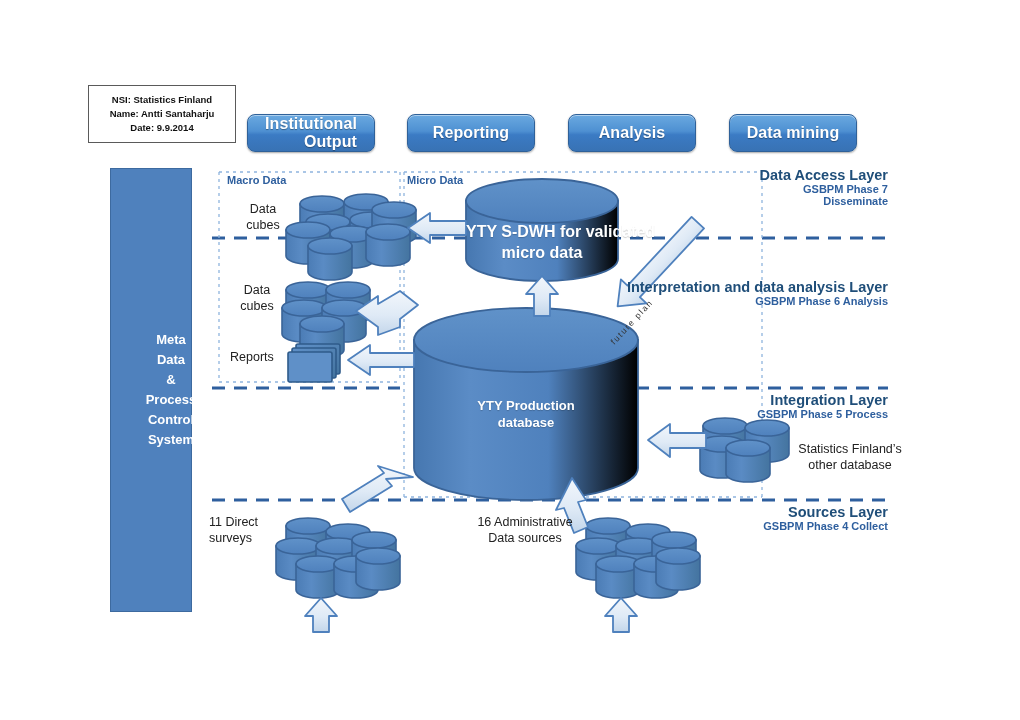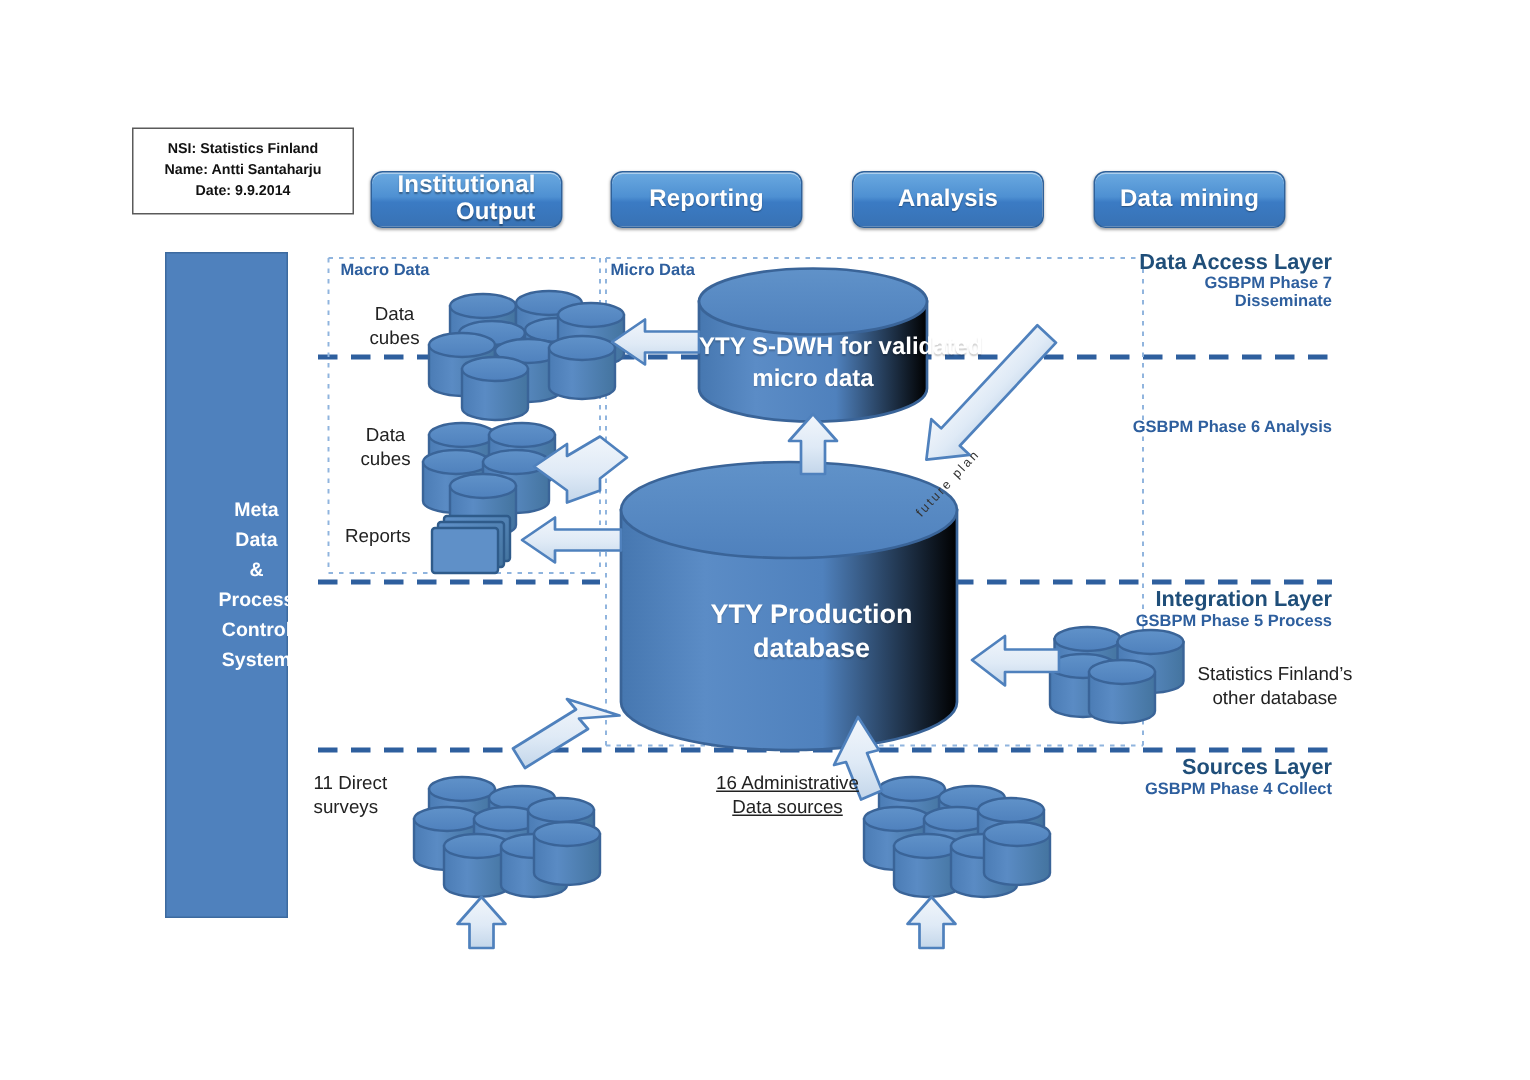--- a/index.html
+++ b/index.html
@@ -62,21 +62,21 @@
   .plain{
     font-size:12.5px;color:#222222;line-height:1.25;white-space:nowrap;
   }
   .plain.center{text-align:center;}
 
   
   .db-label{
     color:#ffffff;font-weight:bold;font-size:16px;line-height:1.3;text-align:center;
     white-space:nowrap;text-shadow:0 1px 1px rgba(0,0,0,.2);
   }
-  .db-label.big{font-size:18px;padding-left:15px;}
+  .db-label.big{font-size:13px;}
   #future-plan-text{
     font-size:8.5px;color:#333333;font-weight:normal;letter-spacing:1.6px;
     white-space:nowrap;
   }
 </style>
 </head>
 <body>
 
 <div id="canvas">
 
@@ -259,20 +259,21 @@
   <div class="abs region-label" style="left:227px;top:174px;">Macro Data</div>
   <div class="abs region-label" style="left:407px;top:174px;">Micro Data</div>
 
   <div class="abs" style="left:620px;top:167px;width:268px;">
     <div class="layer-title">Data Access Layer</div>
     <div class="layer-sub">GSBPM Phase 7</div>
     <div class="layer-sub">Disseminate</div>
   </div>
 
   <div class="abs" style="left:540px;top:279px;width:348px;">
+    <div class="layer-title">Interpretation and data analysis Layer</div>
     <div class="layer-sub">GSBPM Phase 6 Analysis</div>
   </div>
 
   <div class="abs" style="left:620px;top:392px;width:268px;">
     <div class="layer-title">Integration Layer</div>
     <div class="layer-sub">GSBPM Phase 5 Process</div>
   </div>
 
   <div class="abs" style="left:620px;top:504px;width:268px;">
     <div class="layer-title">Sources Layer</div>
@@ -304,20 +305,20 @@
   <div class="abs plain center" style="left:790px;top:442px;width:120px;">
     <div>Statistics Finland’s</div>
     <div>other database</div>
   </div>
 
   <div class="abs plain" style="left:209px;top:515px;">
     <div>11 Direct</div>
     <div>surveys</div>
   </div>
 
-  <div class="abs plain center" style="left:466px;top:515px;width:118px;text-decoration:underline;">
+  <div class="abs plain center" style="left:466px;top:515px;width:118px;">
     <div>16 Administrative</div>
     <div>Data sources</div>
   </div>
 
   <div class="abs" id="future-plan-text" style="left:612px;top:338px;transform:rotate(-47deg);transform-origin:left center;">future plan</div>
 
 </div>
 
 </body></html>

